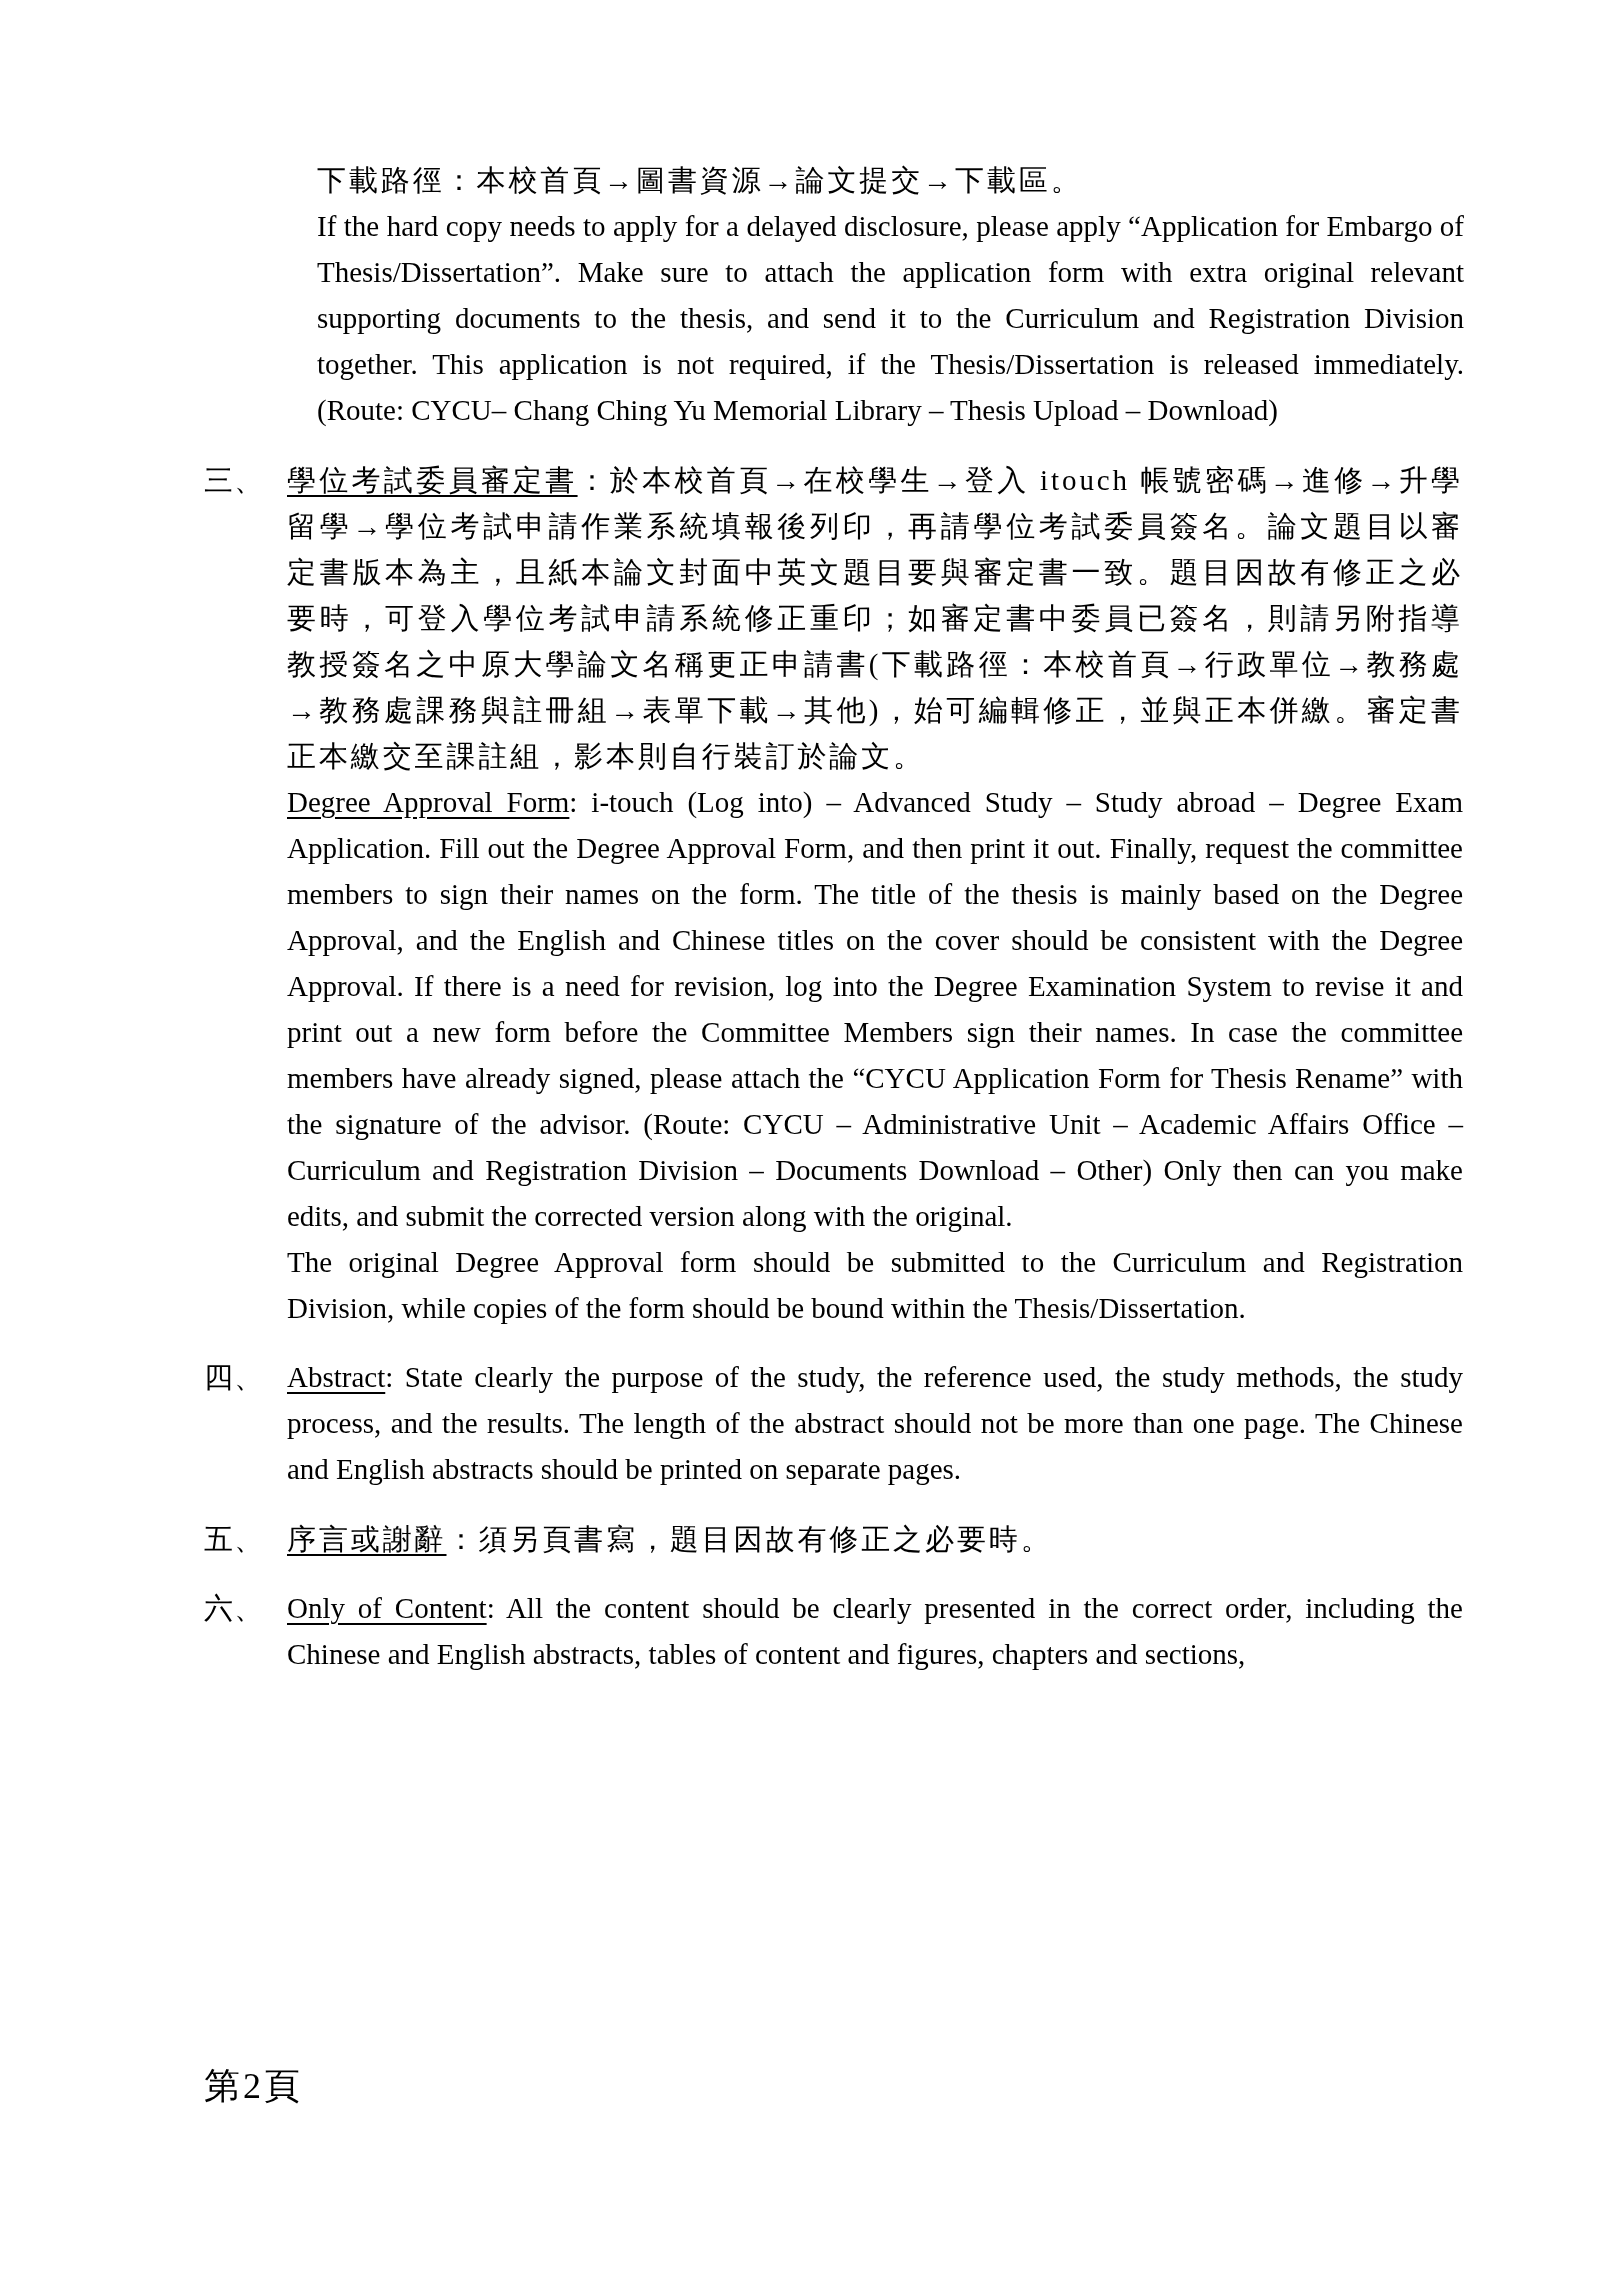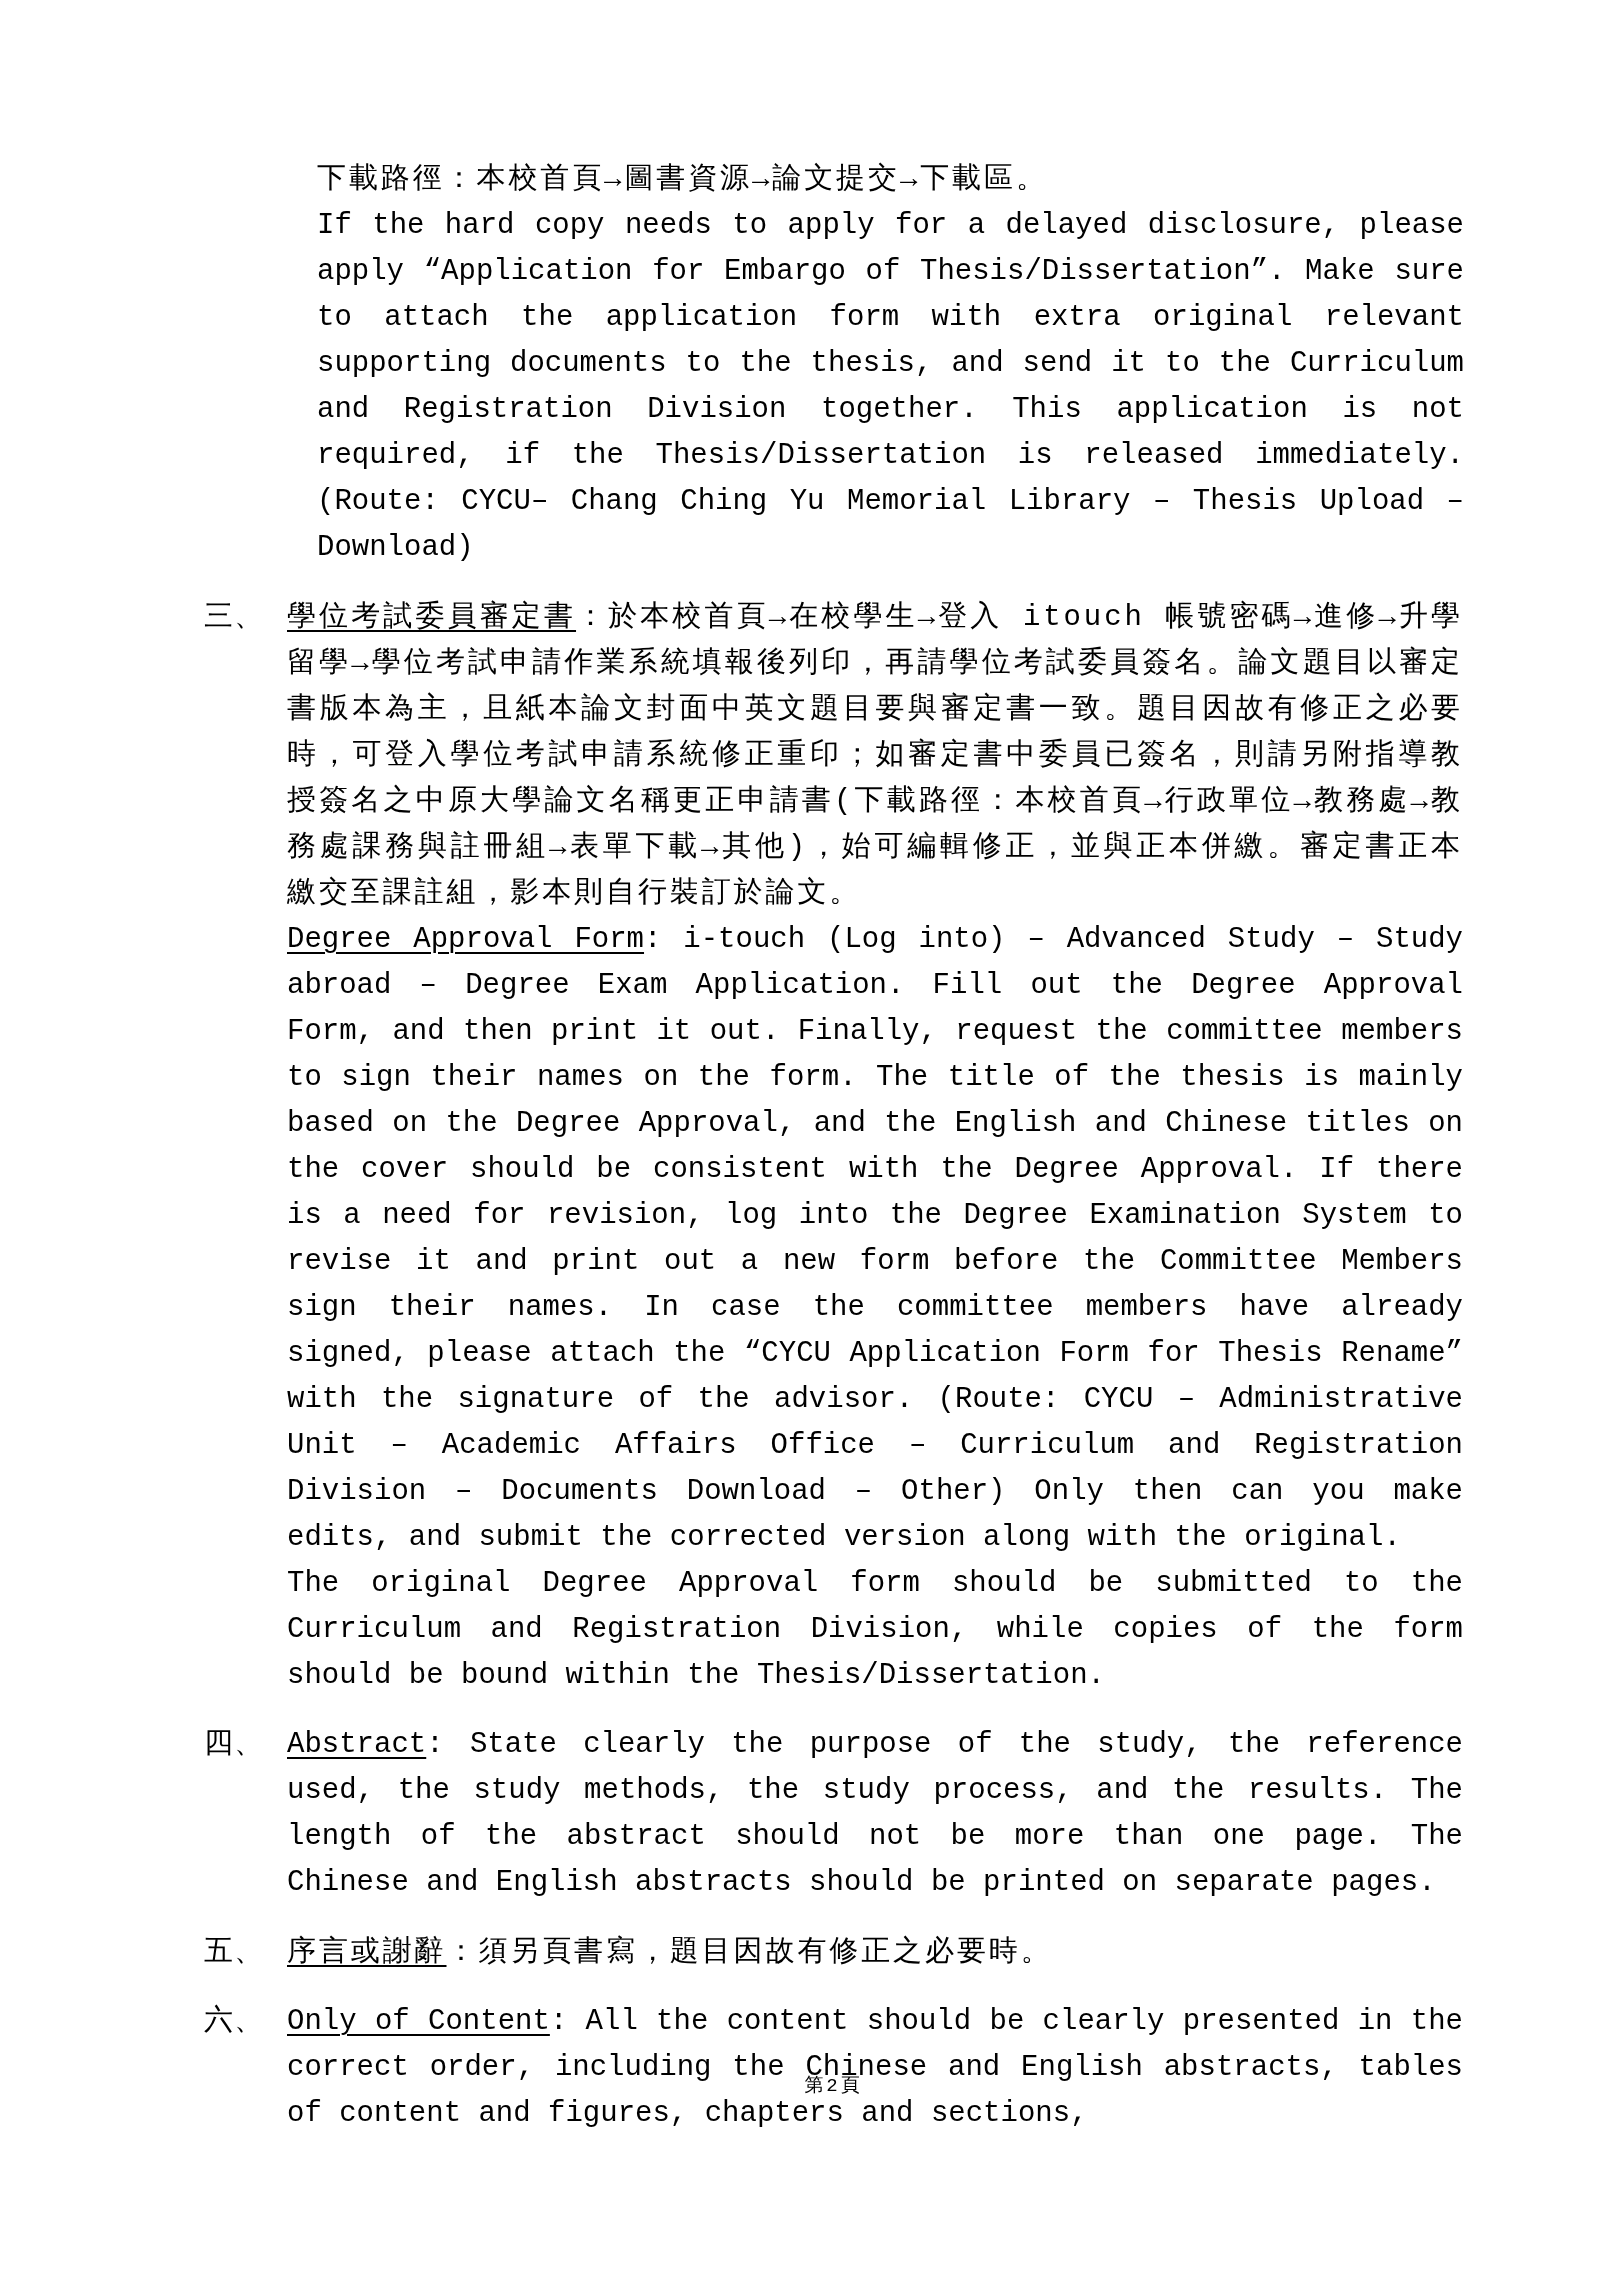--- a/index.html
+++ b/index.html
@@ -3,21 +3,21 @@
 <meta charset="utf-8">
 <style>
   html, body { margin: 0; padding: 0; background: #e8e8e8; }
   .page {
     position: relative;
     width: 1621px;
     height: 2293px;
     margin: 0 auto;
     background: #ffffff;
     color: #000000;
-    font-family: Liberation Mono, monospace;
+    font-family: Liberation Serif, serif;
     font-size: 29px;
     line-height: 46px;
     overflow: hidden;
   }
   .content {
     position: absolute;
     top: 157px;
     left: 204px;
     width: 1259px;
   }
@@ -27,22 +27,22 @@
   .u  { text-decoration: underline; text-decoration-thickness: 2px; text-underline-offset: 4.9px; }
   .intro { margin-left: 113px; width: 1147px; }
   .section { display: flex; margin-top: 23.5px; }
   .section .num { flex: none; width: 83px; letter-spacing: 1px; }
   .section .body { flex: none; width: 1176px; }
   .footer {
     position: absolute;
     top: 2063px;
     left: 204px;
     width: 1259px;
-    text-align: center;
-    font-size: 19px;
+    text-align: left;
+    font-size: 36px;
     line-height: 46px;
   }
 </style>
 </head>
 <body>
 
 <div class="page">
   <div class="content">
 
     <div class="intro">

